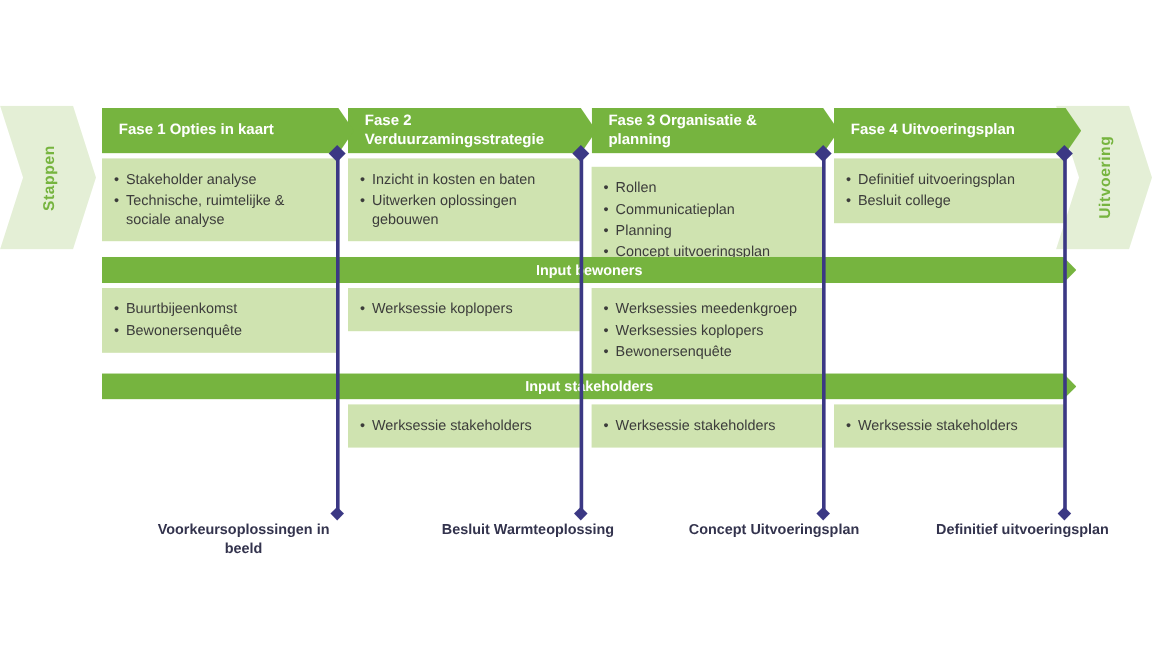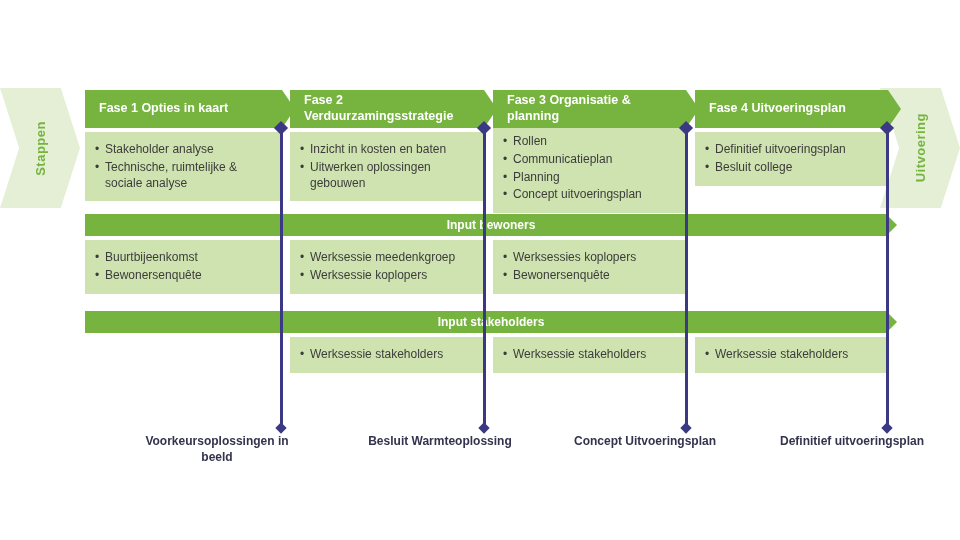--- a/index.html
+++ b/index.html
@@ -83,21 +83,21 @@
       <li>Stakeholder analyse</li>
       <li>Technische, ruimtelijke &amp; sociale analyse</li>
     </ul>
   </div>
   <div class="box" style="left:290px;top:132px;width:194px">
     <ul>
       <li>Inzicht in kosten en baten</li>
       <li>Uitwerken oplossingen gebouwen</li>
     </ul>
   </div>
-  <div class="box" style="left:493px;top:124px;width:193px">
+  <div class="box" style="left:493px;top:139px;width:193px">
     <ul>
       <li>Rollen</li>
       <li>Communicatieplan</li>
       <li>Planning</li>
       <li>Concept uitvoeringsplan</li>
     </ul>
   </div>
   <div class="box" style="left:695px;top:132px;width:193px">
     <ul>
       <li>Definitief uitvoeringsplan</li>
@@ -110,26 +110,26 @@
   </div>
 
   <div class="box" style="left:85px;top:240px;width:196px">
     <ul>
       <li>Buurtbijeenkomst</li>
       <li>Bewonersenquête</li>
     </ul>
   </div>
   <div class="box" style="left:290px;top:240px;width:194px">
     <ul>
-      <li>Werksessie meedenkgroep</li>
       <li>Werksessie koplopers</li>
     </ul>
   </div>
   <div class="box" style="left:493px;top:240px;width:193px">
     <ul>
+      <li>Werksessies meedenkgroep</li>
       <li>Werksessies koplopers</li>
       <li>Bewonersenquête</li>
     </ul>
   </div>
 
   <div class="band" style="top:311px">
     <span>Input stakeholders</span>
   </div>
 
   <div class="box" style="left:290px;top:337px;width:194px">
@@ -157,18 +157,18 @@
   <div class="diamond small" style="left:480px;top:424px"></div>
 
   <div class="divider" style="left:685px"></div>
   <div class="diamond" style="left:681px;top:123px"></div>
   <div class="diamond small" style="left:682px;top:424px"></div>
 
   <div class="divider" style="left:886px"></div>
   <div class="diamond" style="left:882px;top:123px"></div>
   <div class="diamond small" style="left:883px;top:424px"></div>
 
-  <div class="milestone" style="left:142px;width:150px">Voorkeursoplossingen in beeld</div>
+  <div class="milestone" style="left:128px;width:150px">Voorkeursoplossingen in beeld</div>
   <div class="milestone" style="left:365px;width:150px">Besluit Warmteoplossing</div>
   <div class="milestone" style="left:570px;width:150px">Concept Uitvoeringsplan</div>
   <div class="milestone" style="left:777px;width:150px">Definitief uitvoeringsplan</div>
 
 </div>
 
 </body></html>

